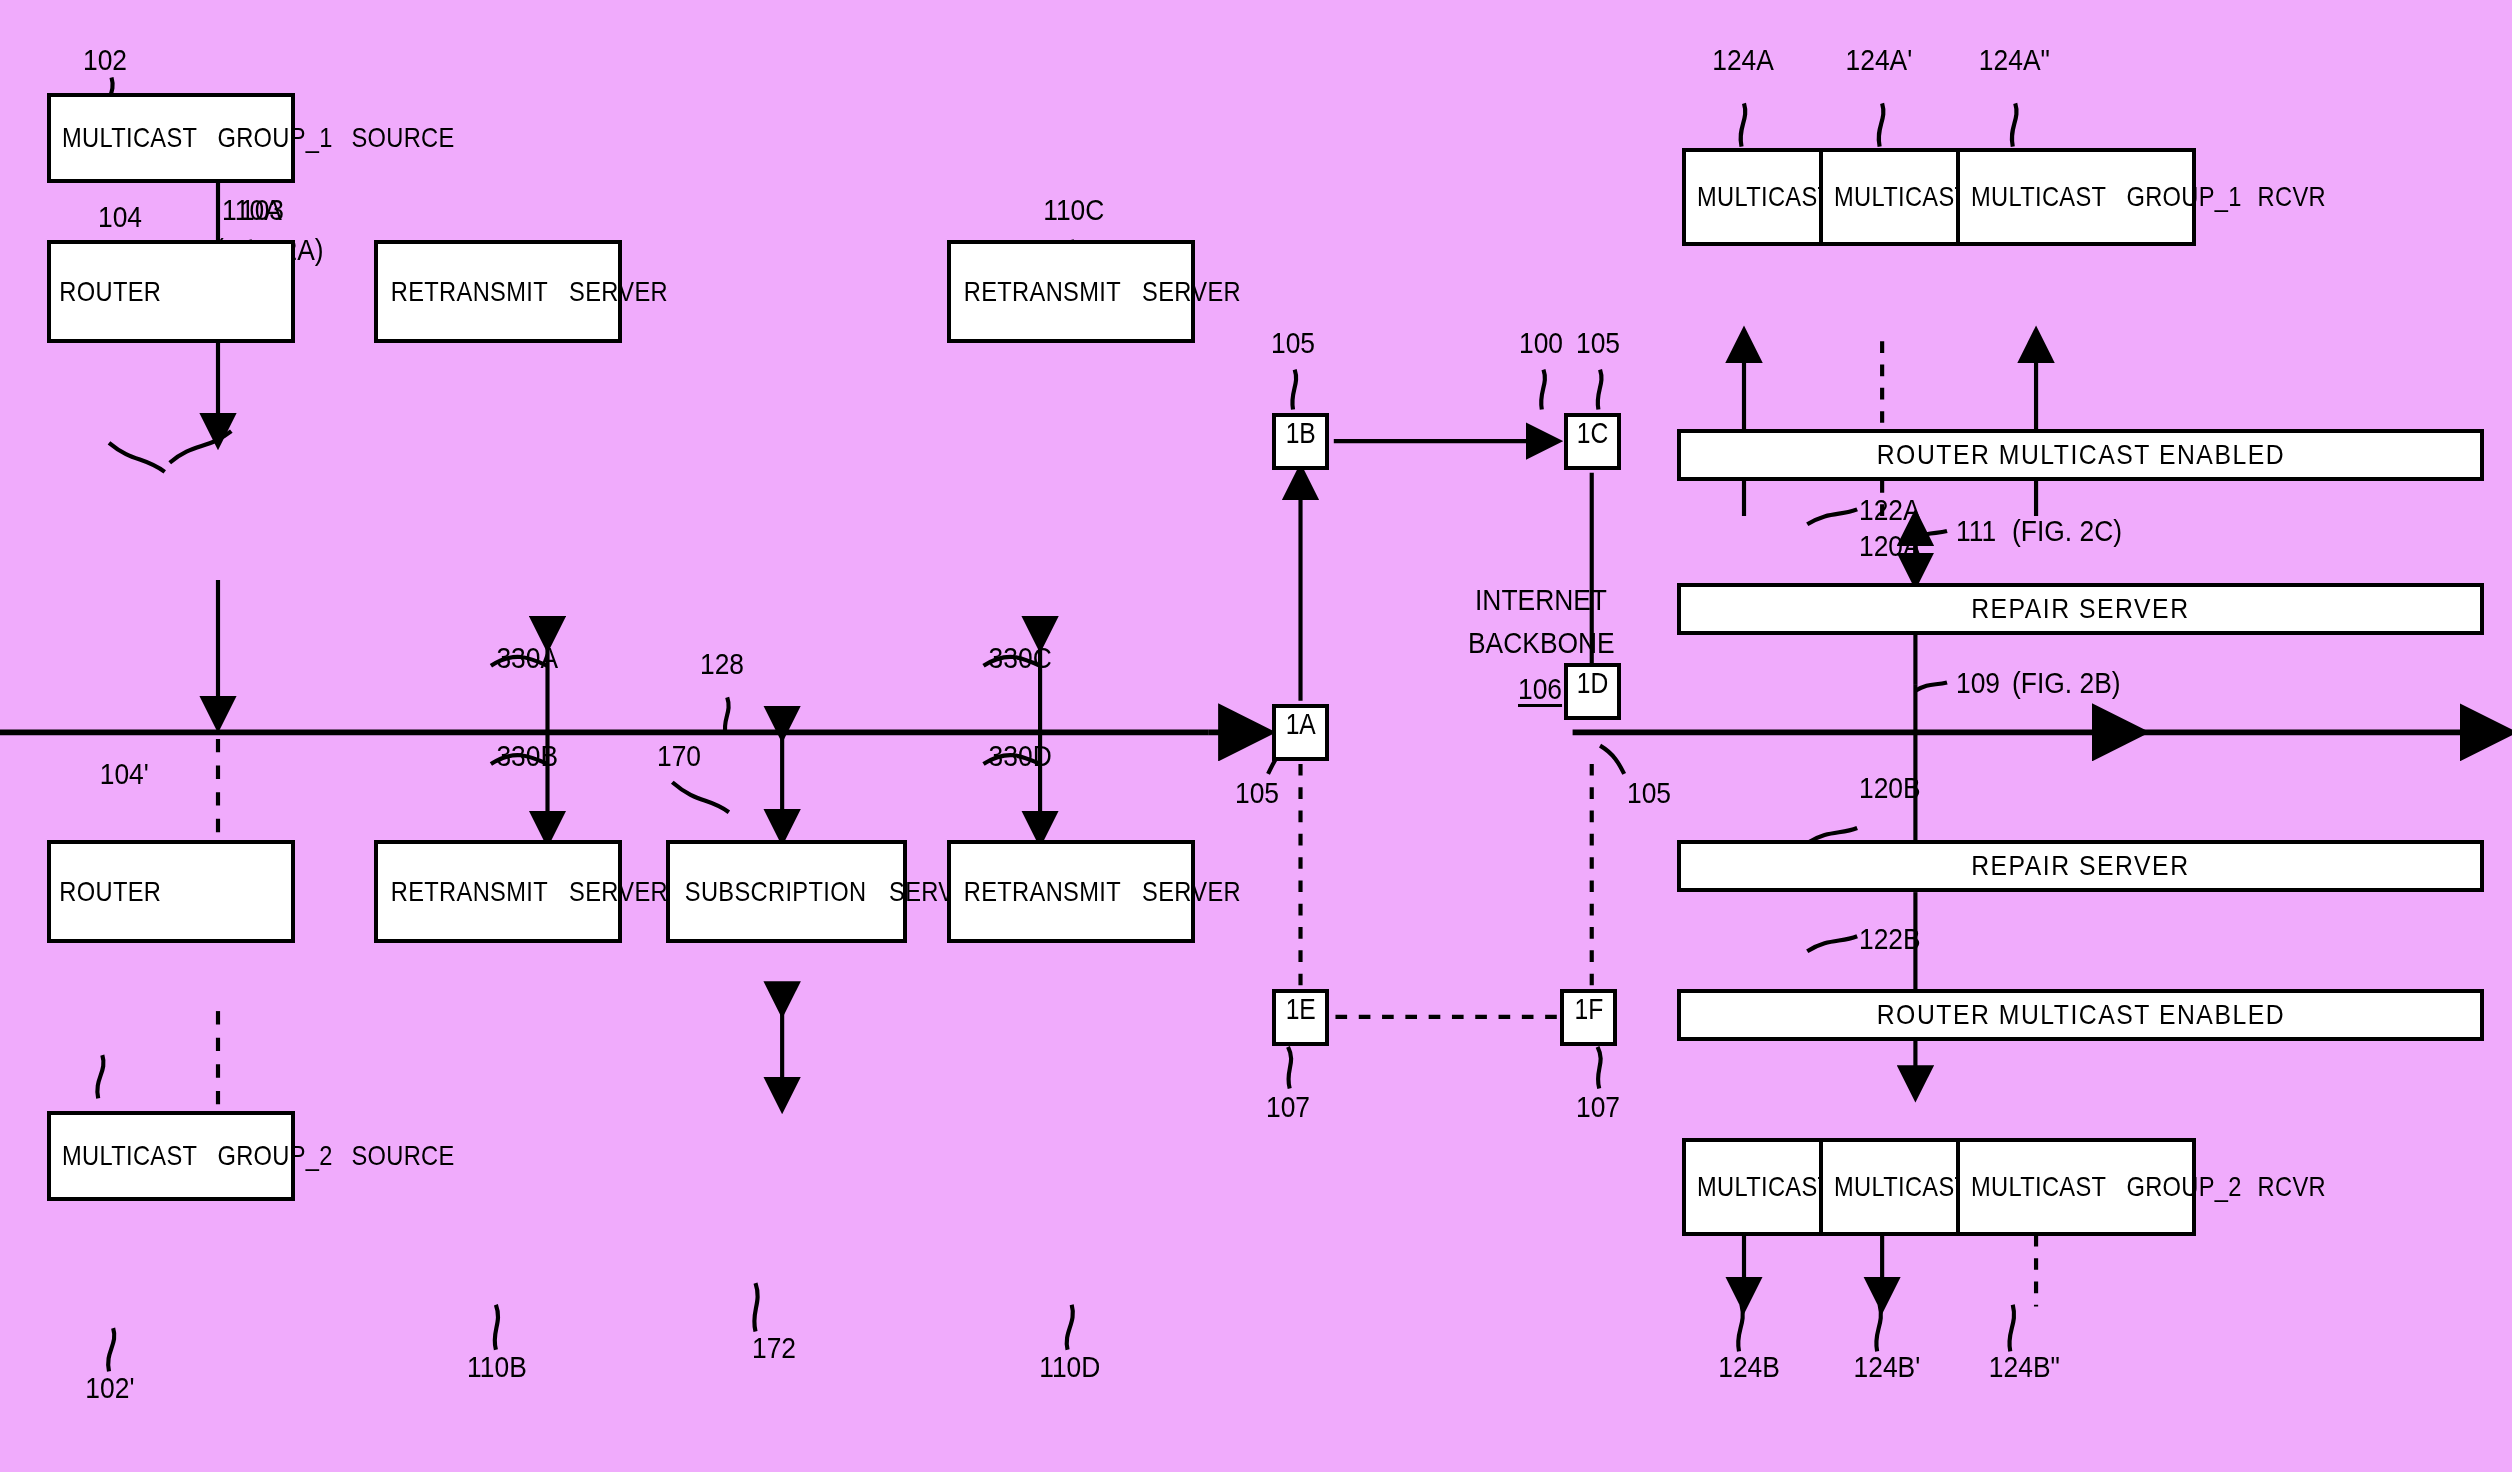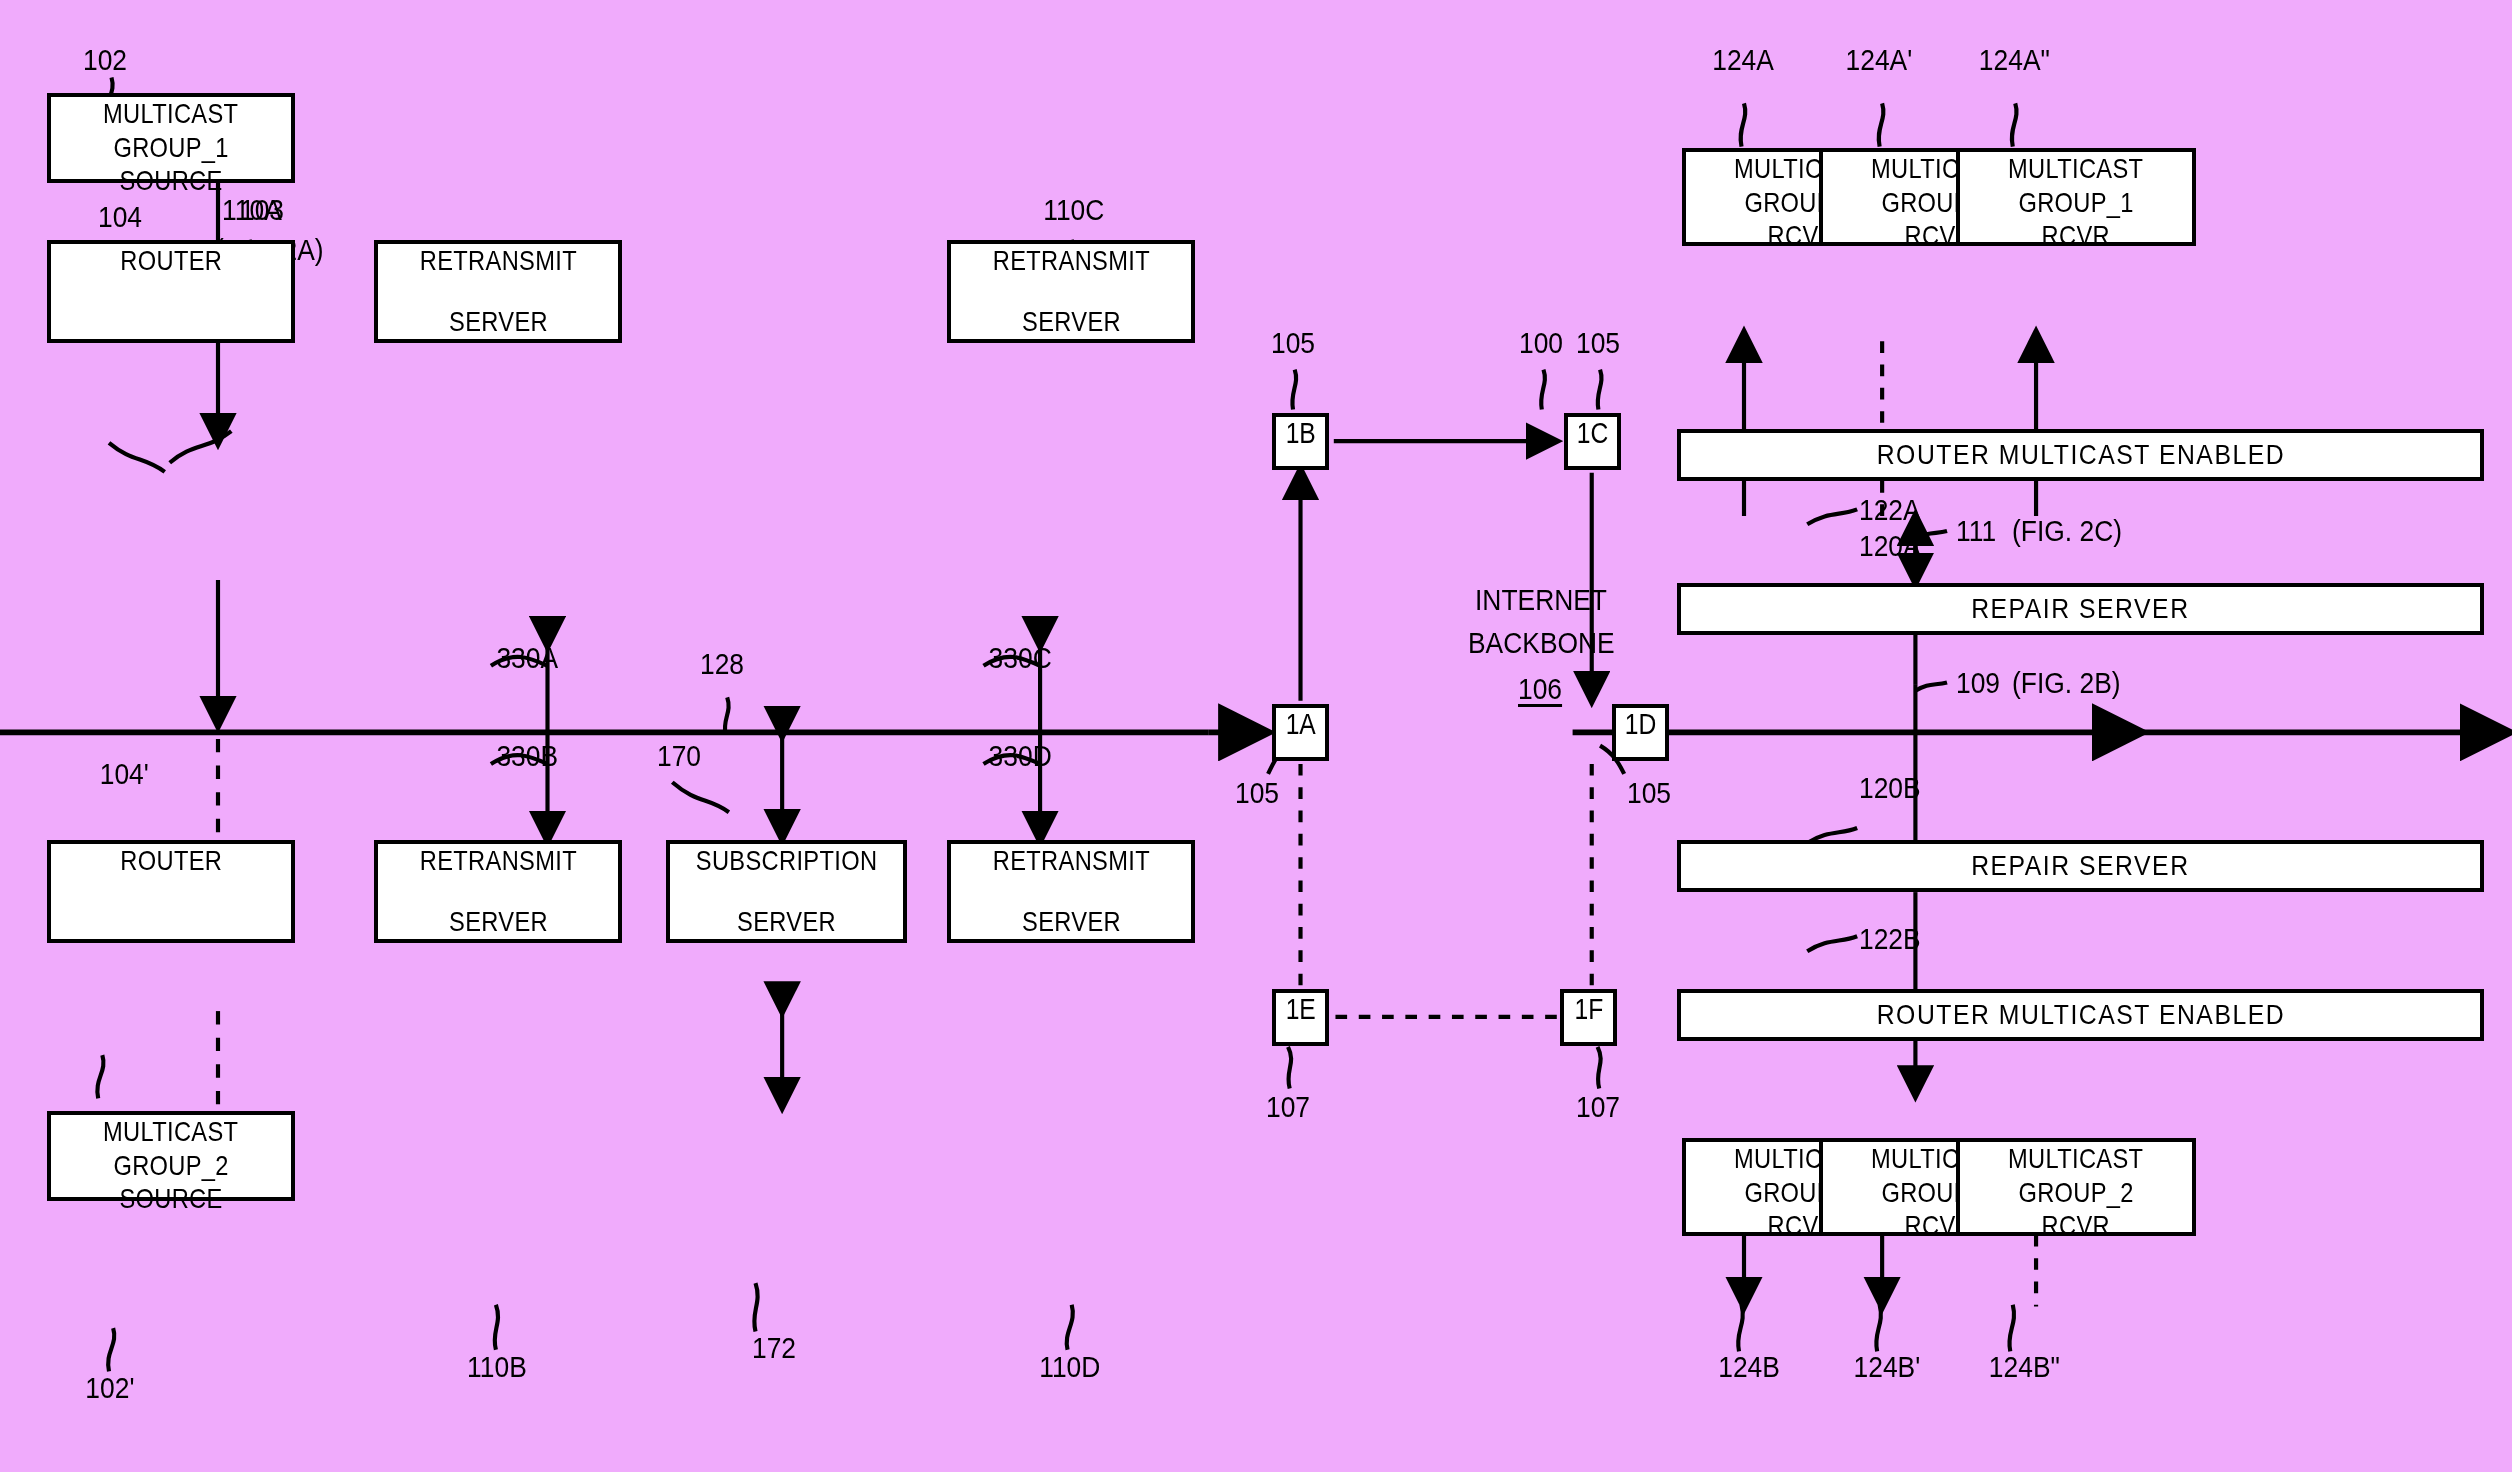--- a/index.html
+++ b/index.html
@@ -9,23 +9,23 @@
     width:2512px;height:1473px;
     background:#f0abfc;
     overflow:hidden;
   }
   
   .box{
     position:absolute;
     border:4.2px solid #000;
     background:#fff;
     display:flex;
-    flex-direction:column;
+    flex-direction:row;
     align-items:center;
-    justify-content:space-between;
+    justify-content:flex-start;
     box-sizing:border-box;
     color:#000;
   }
   .box .ln{
     display:block;
     font-size:27.5px;
     line-height:1.22;
     letter-spacing:0.4px;
     white-space:nowrap;
     font-stretch:condensed;
@@ -256,21 +256,21 @@
     <span class="ln">1C</span>
   </div>
 
   <div class="ref c" style="left:1466px;top:583px;">INTERNET</div>
   <div class="ref c" style="left:1458px;top:626px;">BACKBONE</div>
   <div class="ref c u" style="left:1515px;top:672px;">106</div>
 
   <div class="node" style="left:1272px;top:704px;width:57px;height:57px;">
     <span class="ln">1A</span>
   </div>
-  <div class="node" style="left:1564px;top:704px;width:57px;height:57px;margin-left:48px;">
+  <div class="node" style="left:1564px;top:663px;width:57px;height:57px;">
     <span class="ln">1D</span>
   </div>
   <div class="ref c" style="left:1232px;top:776px;">105</div>
   <div class="ref c" style="left:1624px;top:776px;">105</div>
 
   <div class="node" style="left:1272px;top:989px;width:57px;height:57px;">
     <span class="ln">1E</span>
   </div>
   <div class="node" style="left:1560px;top:989px;width:57px;height:57px;">
     <span class="ln">1F</span>

